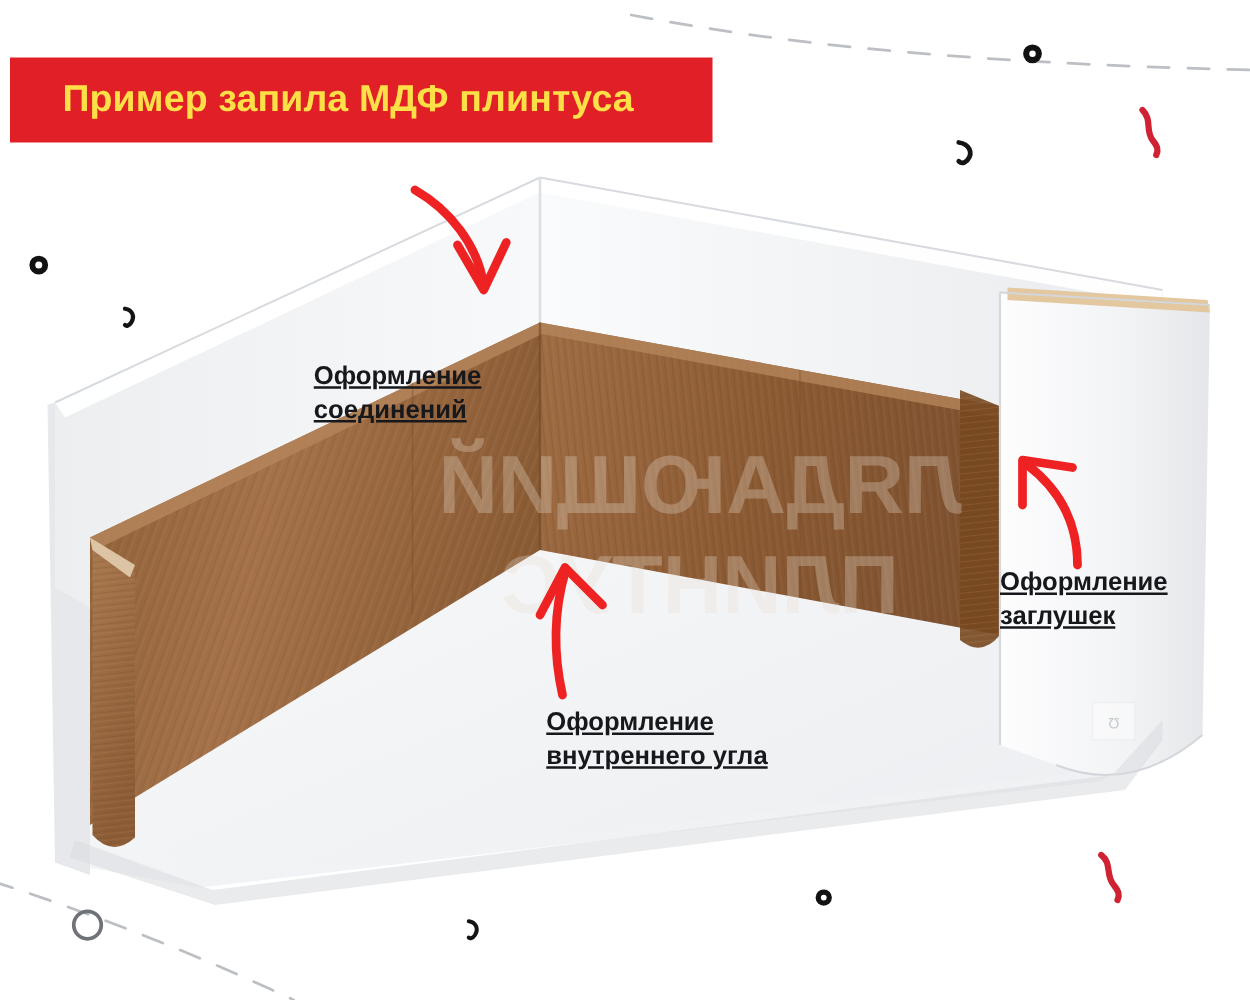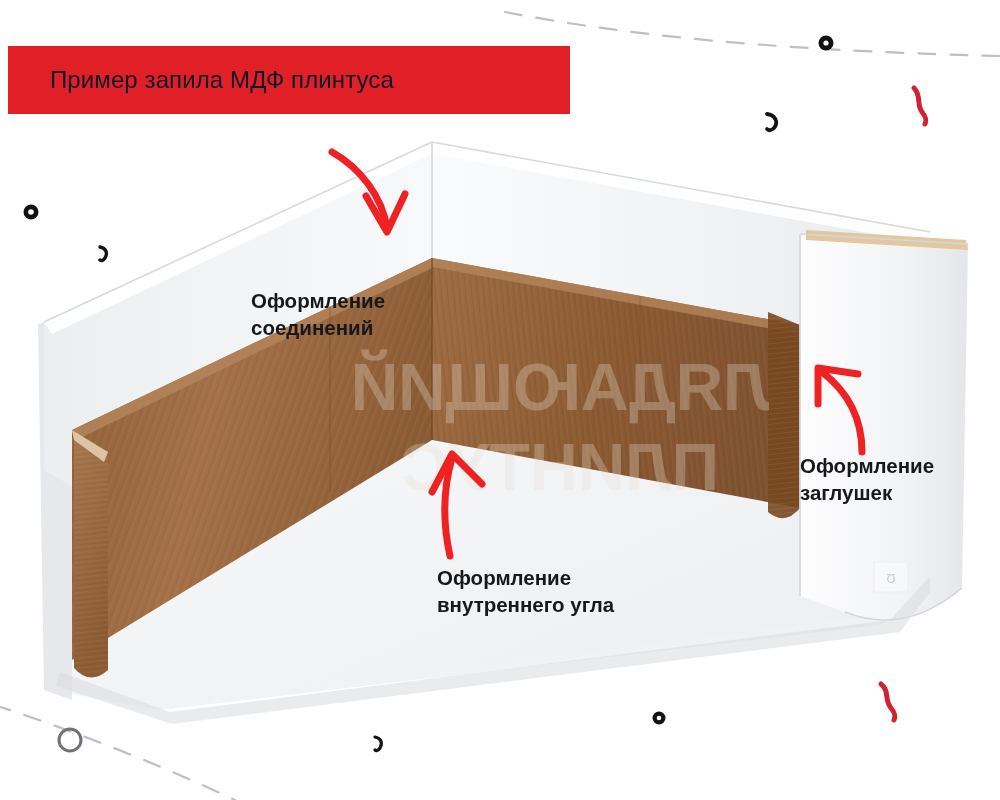--- a/index.html
+++ b/index.html
@@ -35,23 +35,23 @@
     width: 562px;
     height: 68px;
     background: #e01f26;
     display: flex;
     align-items: center;
     box-sizing: border-box;
     padding-left: 42px;
     z-index: 40;
   }
   #title-banner .title-text {
-    color: #0f172a;
-    font-size: 24px;
-    font-weight: normal;
+    color: #fde047;
+    font-size: 30px;
+    font-weight: bold;
     letter-spacing: 0.1px;
     white-space: nowrap;
   }
 
   
   #scene {
     position: absolute;
     left: 0;
     top: 0;
     width: 1000px;
@@ -61,20 +61,21 @@
 
   
   .callout {
     position: absolute;
     z-index: 45;
     color: #17181c;
     font-size: 20.5px;
     font-weight: bold;
     line-height: 1.32;
     white-space: pre-line;
+    text-decoration: underline;
   }
   #callout-joints   { left: 251px; top: 287px; }
   #callout-inner    { left: 437px; top: 564px; }
   #callout-endcaps  { left: 800px; top: 452px; }
 
   
 </style>
 </head>
 <body>
 

